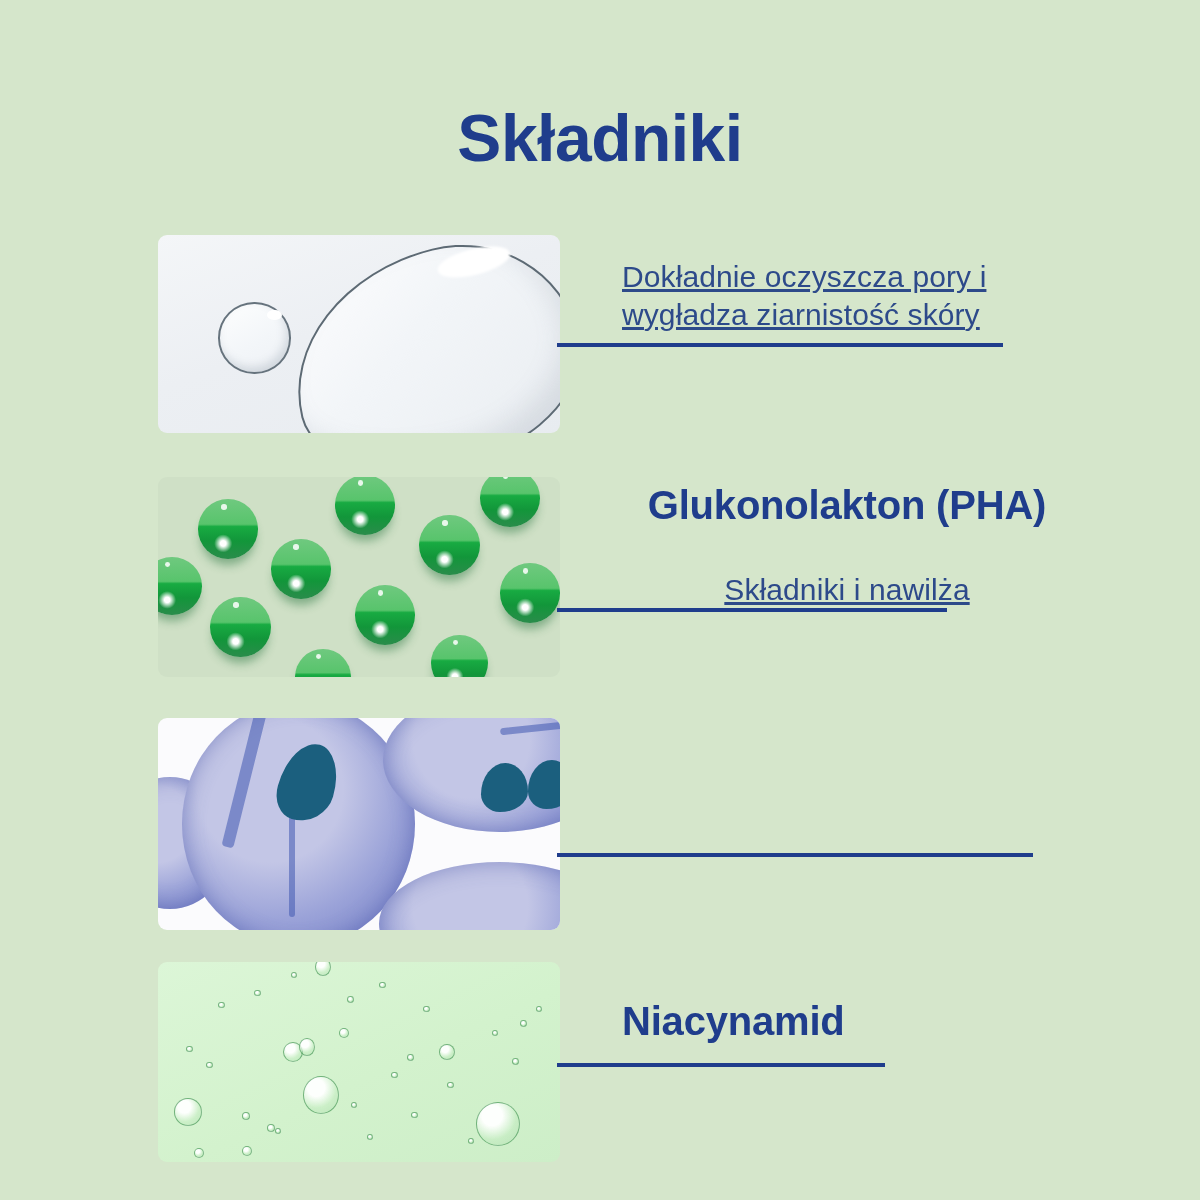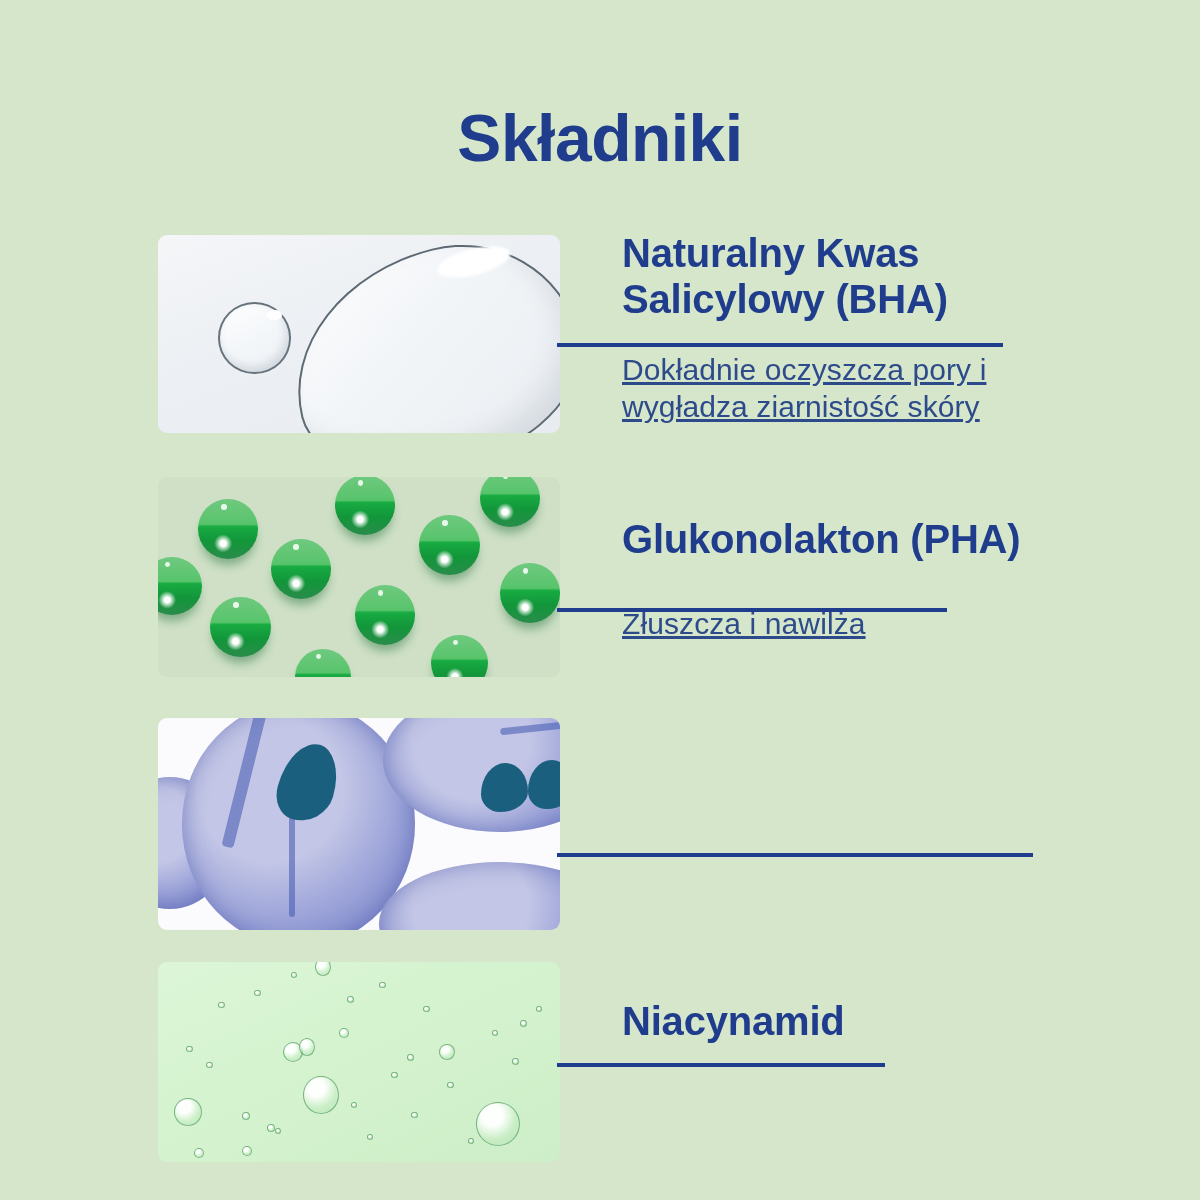--- a/index.html
+++ b/index.html
@@ -119,21 +119,20 @@
     <div class="thumb" style="top:195px; height:198px;">
       <div class="gel">
         <div class="blob"></div>
         <div class="drop"></div>
       </div>
     </div>
 
     <div class="divider" style="top:303px; width:446px;"></div>
 
     <div class="info" style="top:190px; width:450px;">
-      <div class="ing-name">Naturalny Kwas Salicylowy (BHA)</div>
       <div class="ing-desc" style="margin-top:28px;">Dokładnie oczyszcza pory i wygładza ziarnistość skóry</div>
     </div>
   </div>
 
   <div class="row" style="top:0;">
 
     <div class="thumb" style="top:437px; height:200px;">
       <div class="beads">
         <div class="bead" style="left:-4%;  top:40%; width:15%; height:29%;"></div>
         <div class="bead" style="left:10%;  top:11%; width:15%; height:30%;"></div>
@@ -144,23 +143,23 @@
         <div class="bead" style="left:49%;  top:54%; width:15%; height:30%;"></div>
         <div class="bead" style="left:65%;  top:19%; width:15%; height:30%;"></div>
         <div class="bead" style="left:68%;  top:79%; width:14%; height:28%;"></div>
         <div class="bead" style="left:80%;  top:-4%; width:15%; height:29%;"></div>
         <div class="bead" style="left:85%;  top:43%; width:15%; height:30%;"></div>
       </div>
     </div>
 
     <div class="divider" style="top:568px; width:390px;"></div>
 
-    <div class="info" style="top:476px; width:450px;">
+    <div class="info" style="top:442px; width:450px;text-align:center;">
       <div class="ing-name">Glukonolakton (PHA)</div>
-      <div class="ing-desc" style="margin-top:43px;">Złuszcza i nawilża</div>
+      <div class="ing-desc" style="margin-top:43px;">Składniki i nawilża</div>
     </div>
   </div>
 
   <div class="row" style="top:0;">
 
     <div class="thumb" style="top:678px; height:212px;">
       <div class="grapes">
         <div class="grape" style="left:-12%; top:28%; width:30%; height:62%;"></div>
         <div class="grape" style="left:6%; top:-8%; width:58%; height:116%;">
           <div class="vein" style="left:24%; top:4%; width:5%; height:56%; transform:rotate(14deg);"></div>

